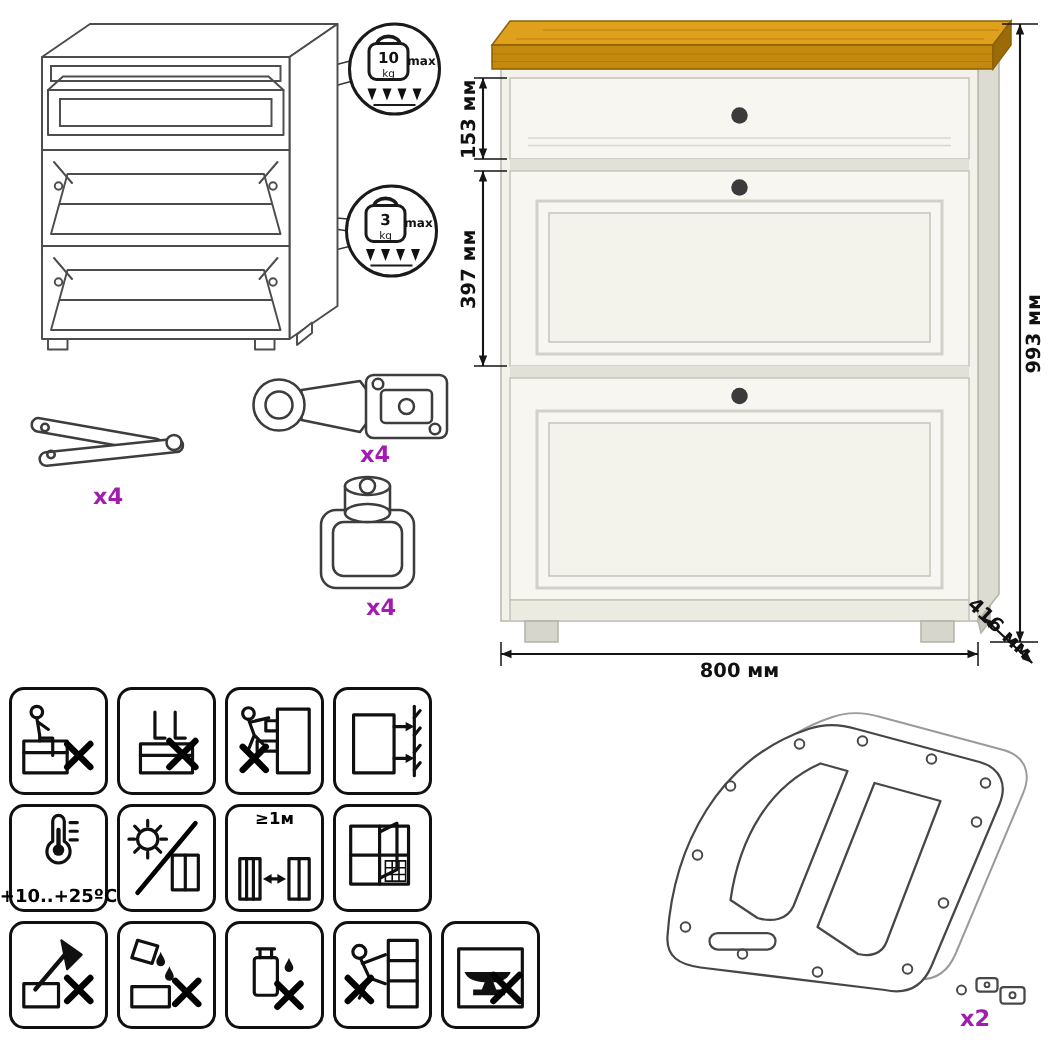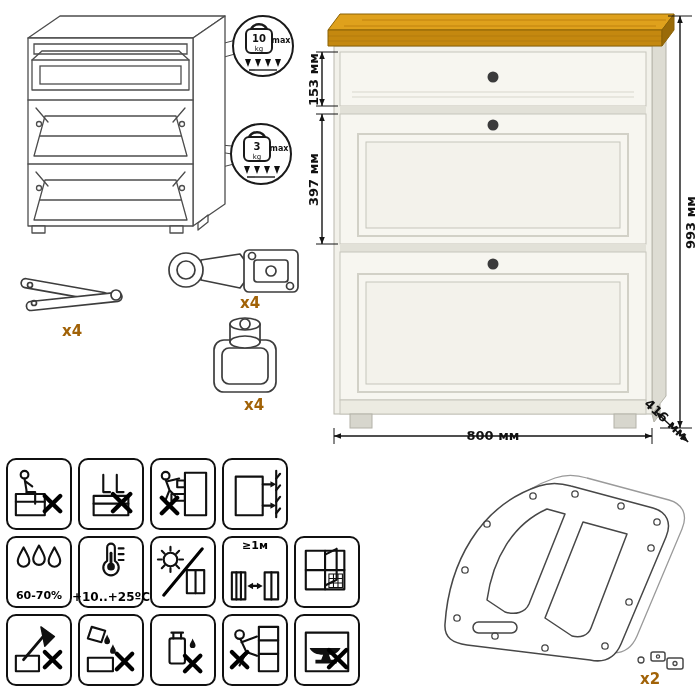--- a/index.html
+++ b/index.html
@@ -4,21 +4,21 @@
 <style>
   * { margin:0; padding:0; box-sizing:border-box; }
   html,body { background:#fff; font-family:"DejaVu Sans", sans-serif; }
   .canvas { position:relative; width:700px; height:700px; background:#fff; overflow:hidden;border-radius:16px; }
   .abs { position:absolute; }
   svg { display:block; }
 
   
   .dim { position:absolute; font-weight:bold; font-size:13px; color:#111; text-align:center; white-space:nowrap; }
   .rot { transform:rotate(-90deg); }
-  .qty { position:absolute; font-weight:bold; font-size:15px; color:#a16207; }
+  .qty { position:absolute; font-weight:bold; font-size:15px; color:#a21caf; }
   .wcap { font-size:11px; font-weight:bold; color:#000; line-height:1.05; white-space:nowrap; }
   .wcap.small { font-size:12px; }
 
   
   .wgrid { position:absolute; left:6px; top:458px; display:flex; flex-direction:column; gap:6px; }
   .wrow { display:flex; gap:6px; }
   .wcell { width:66px; height:72px; border:2.5px solid #101010; border-radius:10px; background:#fff;
            display:flex; flex-direction:column; align-items:center; justify-content:center; gap:13px; }
   .sk2 { stroke:#101010; stroke-width:2.2; fill:none; stroke-linecap:round; stroke-linejoin:round; }
   .xx  { stroke:#000; stroke-width:4.4; fill:none; stroke-linecap:round; }
@@ -192,21 +192,21 @@
       <g transform="rotate(43 348 408)">
         <path class="dimln" d="M348,408 H392"></path>
         <path class="dimhd" d="M355,405.2 L355,410.8 L348,408 Z M385,405.2 L385,410.8 L392,408 Z"></path>
       </g>
     </g>
   </svg>
 
   <span class="dim rot" style="left:285px;top:72px;width:56px">153 мм</span>
   <span class="dim rot" style="left:285px;top:172px;width:56px">397 мм</span>
   <span class="dim rot" style="left:660px;top:215px;width:60px">993 мм</span>
-  <span class="dim" style="left:453px;top:428px;width:80px">800 мм</span>
+  <span class="dim" style="left:453px;top:440px;width:80px">800 мм</span>
   <span class="dim" style="left:638px;top:412px;width:56px;transform:rotate(43deg)">416 мм</span>
 
   <div class="wgrid">
     <div class="wrow">
 
       <div class="wcell">
         <svg width="54" height="54" viewBox="0 0 56 56">
           <g class="sk2">
             <rect x="4" y="28" width="30" height="22"></rect>
             <path d="M4,36 H34"></path>
@@ -251,30 +251,20 @@
           </g>
           <g class="fillb">
             <path d="M44,14.8 L44,21.2 L50,18 Z M44,36.8 L44,43.2 L50,40 Z"></path>
           </g>
         </svg>
       </div>
     </div>
 
     <div class="wrow">
 
-      <div class="wcell">
-        <svg width="54" height="34" viewBox="0 0 56 34">
-          <g class="sk2">
-            <path d="M12,4 C9,10 6,14 6,18 a6,6 0 0 0 12,0 C18,14 15,10 12,4 Z"></path>
-            <path d="M28,2 C25,8 22,12 22,16 a6,6 0 0 0 12,0 C34,12 31,8 28,2 Z"></path>
-            <path d="M44,4 C41,10 38,14 38,18 a6,6 0 0 0 12,0 C50,14 47,10 44,4 Z"></path>
-          </g>
-        </svg>
-        <span class="wcap">60-70%</span>
-      </div>
 
       <div class="wcell">
         <svg width="54" height="38" viewBox="0 0 56 38">
           <g class="sk2">
             <path d="M24,7 a4,4 0 0 1 8,0 V21 a8,8 0 1 1 -8,0 Z"></path>
             <path d="M36,8 h5 M36,14 h5 M36,20 h5"></path>
           </g>
           <circle cx="28" cy="27" r="4" class="fillb"></circle>
           <path d="M28,13 V24" stroke="#101010" stroke-width="3" stroke-linecap="round"></path>
         </svg>

